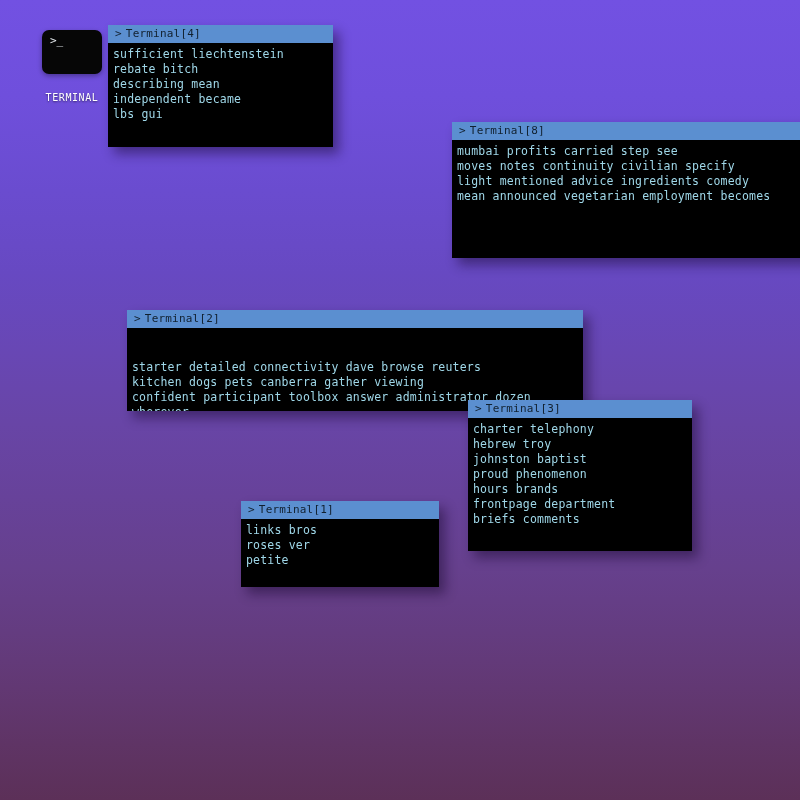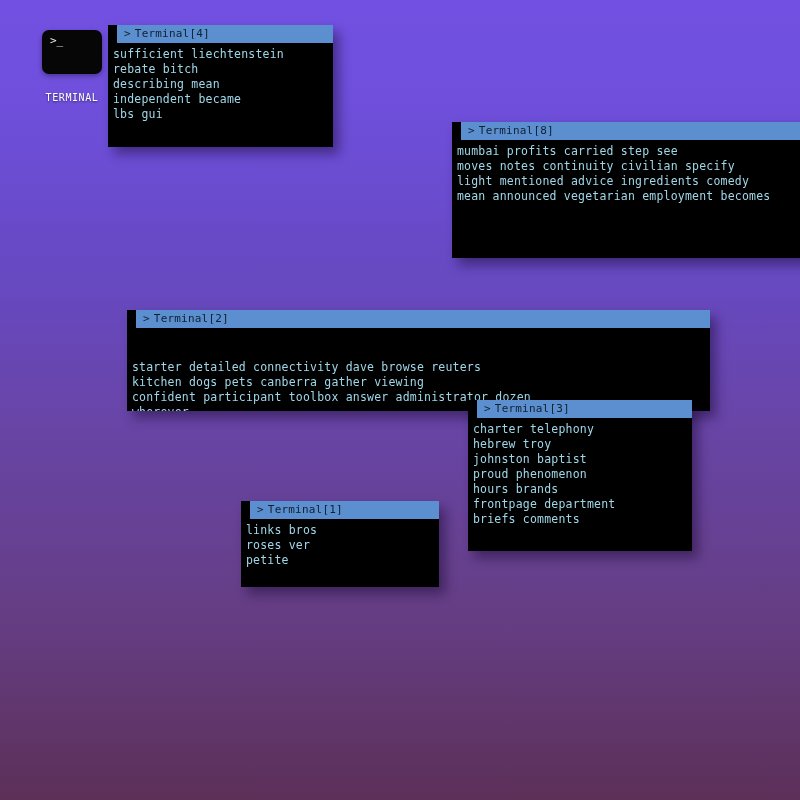--- a/index.html
+++ b/index.html
@@ -76,21 +76,20 @@
     height: 18px;
     background: #5b8fd0;
     color: #11202e;
     font-size: 11px;
     line-height: 18px;
     padding: 0 0 0 7px;
     white-space: nowrap;
     overflow: hidden;
     font-family: "DejaVu Sans Mono", "Liberation Mono", monospace;
     letter-spacing: 0.2px;
-    margin-left: 9px;
   }
   .term-titlebar .caret {
     color: #11202e;
     margin-right: 4px;
   }
   .term-body {
     padding: 4px 8px 5px 5px;
     color: #9fd7e8;
     font-size: 11.5px;
     line-height: 15px;
@@ -112,21 +111,21 @@
       <div class="icon-label">TERMINAL</div>
     </div>
     <div class="term-window" style="left: 108px; top: 25px; width: 225px; height: 122px; background: rgb(0, 0, 0);">
       <div class="term-titlebar" style="background: rgb(91, 143, 208); color: rgb(17, 32, 46);"><span class="caret">&gt;</span><span>Terminal[4]</span></div>
       <div class="term-body" style="color: rgb(159, 215, 232); height: 104px;"><span class="term-line">sufficient liechtenstein</span><span class="term-line">rebate bitch</span><span class="term-line">describing mean</span><span class="term-line">independent became</span><span class="term-line">lbs gui</span></div>
     </div>
     <div class="term-window" style="left: 452px; top: 122px; width: 360px; height: 136px; background: rgb(0, 0, 0);">
       <div class="term-titlebar" style="background: rgb(91, 143, 208); color: rgb(17, 32, 46);"><span class="caret">&gt;</span><span>Terminal[8]</span></div>
       <div class="term-body" style="color: rgb(159, 215, 232); height: 118px;"><span class="term-line">mumbai profits carried step see</span><span class="term-line">moves notes continuity civilian specify</span><span class="term-line">light mentioned advice ingredients comedy</span><span class="term-line">mean announced vegetarian employment becomes</span></div>
     </div>
-    <div class="term-window" style="left: 127px; top: 310px; width: 583px; height: 101px; background: rgb(0, 0, 0);">
+    <div class="term-window" style="left: 127px; top: 310px; width: 456px; height: 101px; background: rgb(0, 0, 0);">
       <div class="term-titlebar" style="background: rgb(91, 143, 208); color: rgb(17, 32, 46);"><span class="caret">&gt;</span><span>Terminal[2]</span></div>
       <div class="term-body" style="color: rgb(159, 215, 232); height: 83px; margin-top: 28px;"><span class="term-line">starter detailed connectivity dave browse reuters</span><span class="term-line">kitchen dogs pets canberra gather viewing</span><span class="term-line">confident participant toolbox answer administrator dozen</span><span class="term-line">wherever</span></div>
     </div>
     <div class="term-window" style="left: 468px; top: 400px; width: 224px; height: 151px; background: rgb(0, 0, 0);">
       <div class="term-titlebar" style="background: rgb(91, 143, 208); color: rgb(17, 32, 46);"><span class="caret">&gt;</span><span>Terminal[3]</span></div>
       <div class="term-body" style="color: rgb(159, 215, 232); height: 133px;"><span class="term-line">charter telephony</span><span class="term-line">hebrew troy</span><span class="term-line">johnston baptist</span><span class="term-line">proud phenomenon</span><span class="term-line">hours brands</span><span class="term-line">frontpage department</span><span class="term-line">briefs comments</span></div>
     </div>
     <div class="term-window" style="left: 241px; top: 501px; width: 198px; height: 86px; background: rgb(0, 0, 0);">
       <div class="term-titlebar" style="background: rgb(91, 143, 208); color: rgb(17, 32, 46);"><span class="caret">&gt;</span><span>Terminal[1]</span></div>
       <div class="term-body" style="color: rgb(159, 215, 232); height: 68px;"><span class="term-line">links bros</span><span class="term-line">roses ver</span><span class="term-line">petite</span></div>

